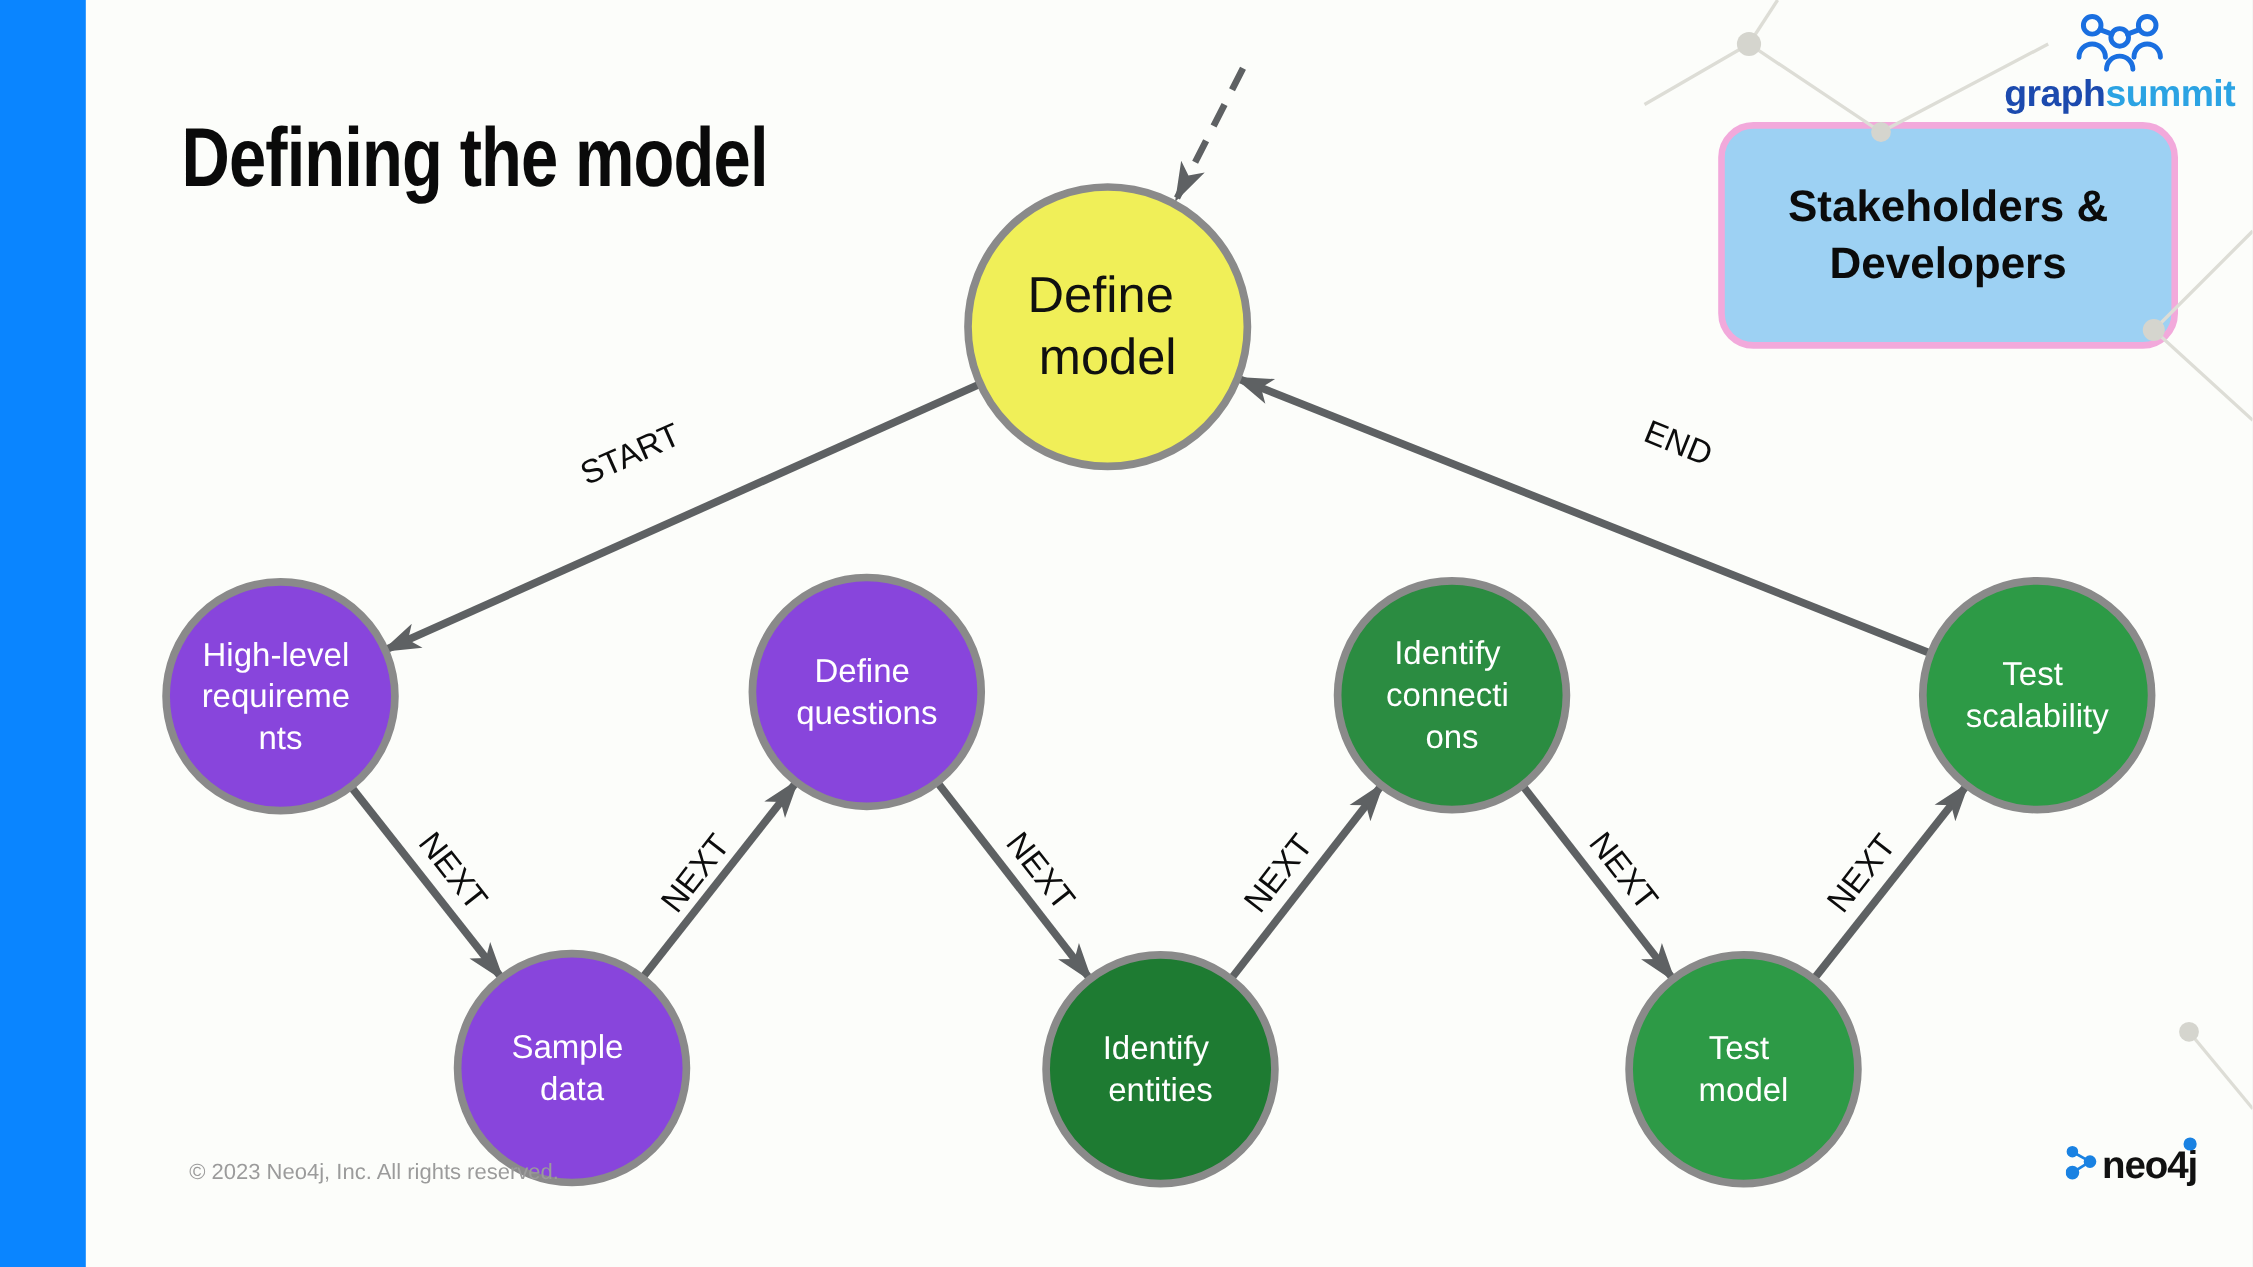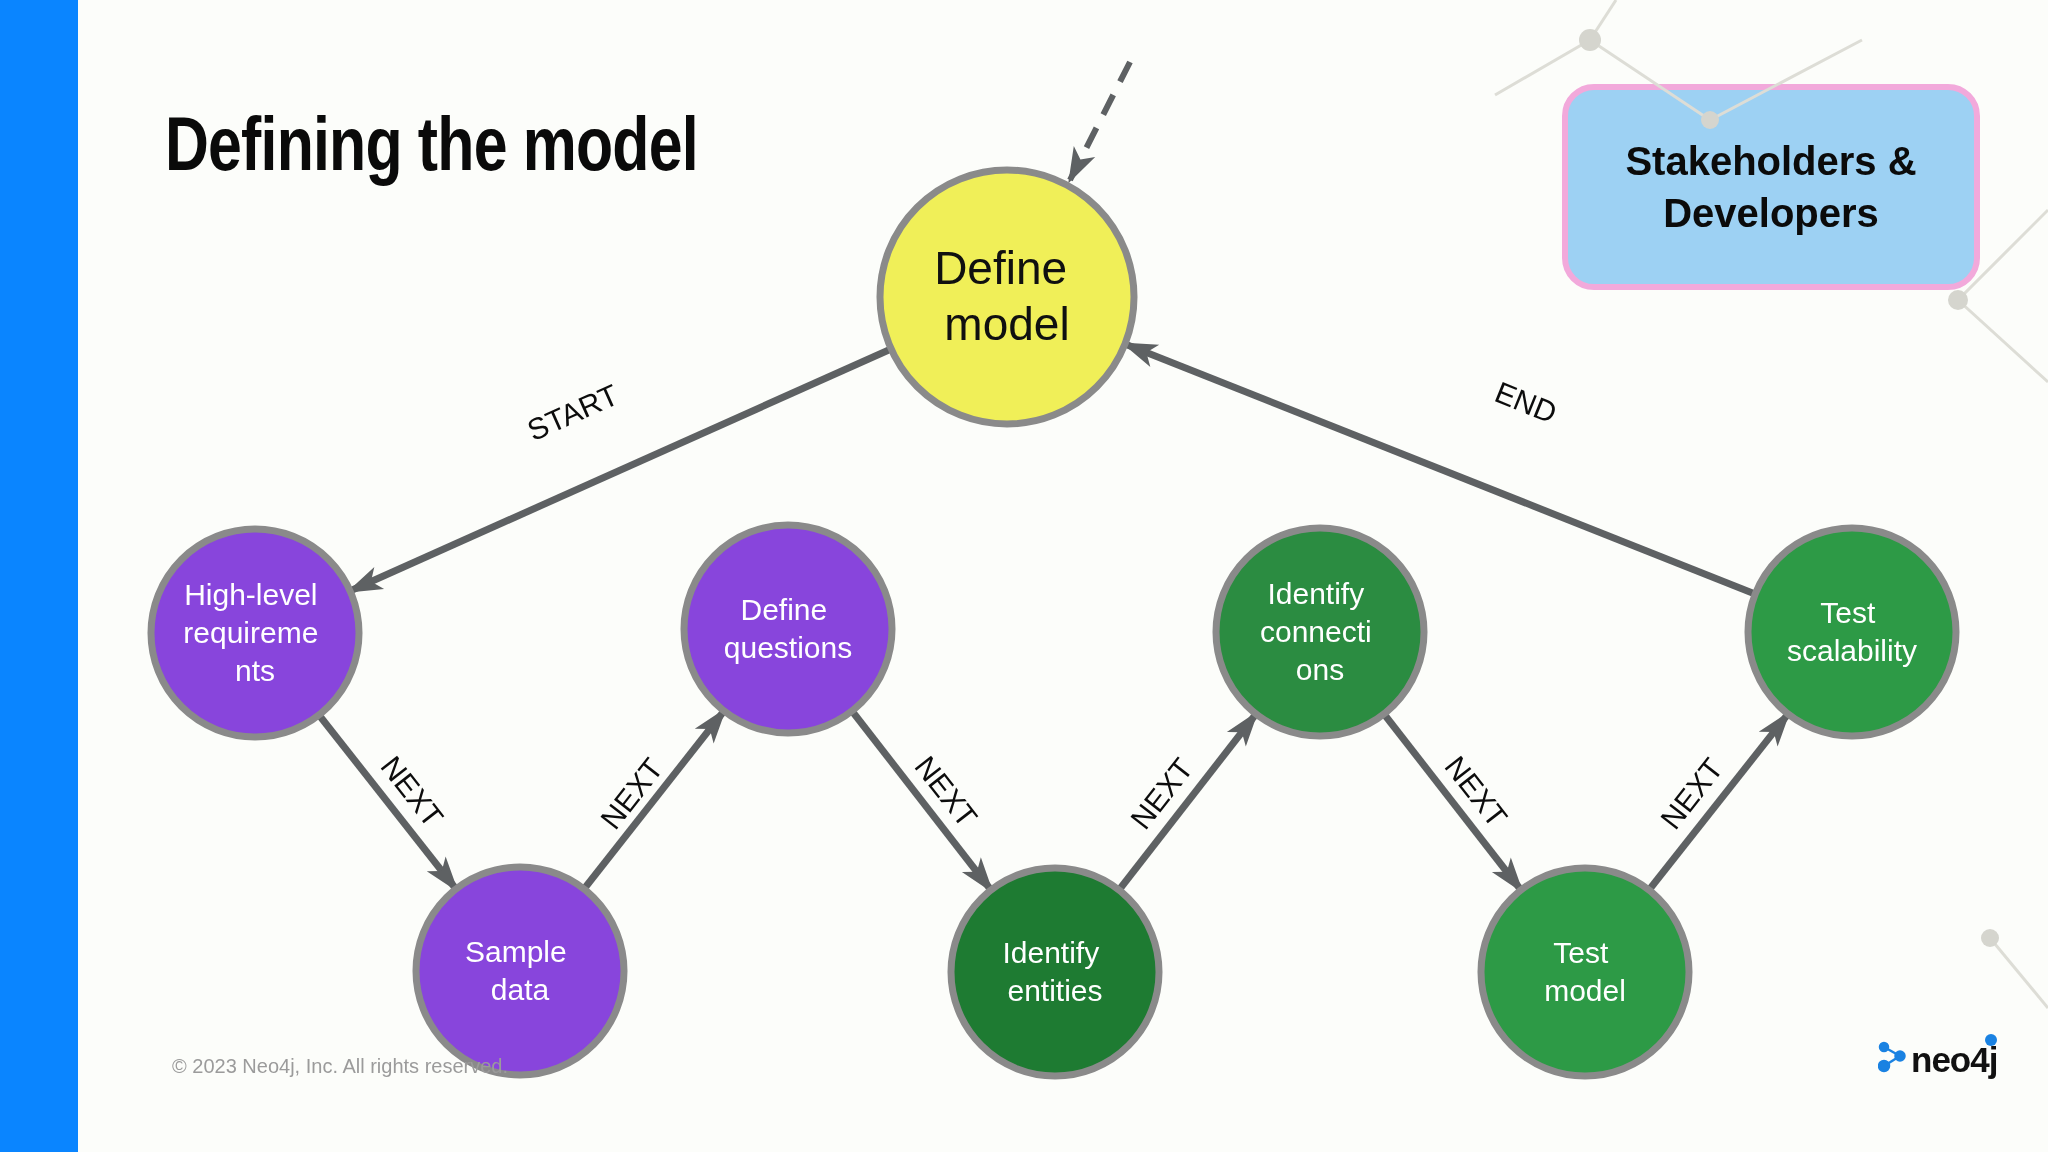--- a/index.html
+++ b/index.html
@@ -7,21 +7,21 @@
     position:relative; width:2048px; height:1152px; overflow:hidden;
     background:#FCFDFA; font-family:"Liberation Sans", sans-serif;
   }
   .accent-bar { position:absolute; left:0; top:0; width:78px; height:1152px; background:#0A85FF; }
   .title {
     position:absolute; left:165px; top:100px; margin:0;
     font-size:76px; font-weight:700; color:#0A0A0A; letter-spacing:-1px;
     white-space:nowrap; transform:scaleX(0.8); transform-origin:left top;
   }
   .badge {
-    position:absolute; left:1562px; top:84px; width:418px; height:206px; box-sizing:border-box;
+    position:absolute; left:1562px; top:111px; width:418px; height:206px; box-sizing:border-box;
     background:#9DD1F3; border:6px solid #F2A9DB; border-radius:32px;
     display:flex; align-items:center; justify-content:center; text-align:center;
     font-weight:700; font-size:40px; line-height:1.3; color:#0B0B0B; padding:0 18px;
   }
   .gs-logo { position:absolute; left:1812px; top:8px; width:230px; display:flex; flex-direction:column; align-items:center; }
   .gs-word { font-size:34px; font-weight:700; letter-spacing:-0.5px; white-space:nowrap; margin-top:0px; }
   .gs-word .g { color:#1C4AAE; }
   .gs-word .s { color:#2BA3E3; }
   .diagram-svg { position:absolute; left:0; top:0; }
   .node-circle { stroke:#8A8A8A; stroke-width:7; }
@@ -44,20 +44,37 @@
 <div class="stage">
 
   <div class="accent-bar"></div>
 
   <h1 class="title">Defining the model</h1>
 
   <div class="badge">
     <span>Stakeholders &amp; Developers</span>
   </div>
 
+  <div class="gs-logo">
+    <svg width="84" height="58" viewBox="0 0 84 58">
+      <g stroke="#1A6FE0" stroke-width="4.5" fill="none" stroke-linecap="round">
+        <circle cx="17" cy="15" r="8"></circle>
+        <circle cx="67" cy="15" r="8"></circle>
+        <circle cx="42" cy="26" r="8"></circle>
+        <path d="M5,44 a12,12 0 0 1 24,0"></path>
+        <path d="M55,44 a12,12 0 0 1 24,0"></path>
+        <path d="M30,55 a12,12 0 0 1 24,0"></path>
+        <line x1="24" y1="19" x2="35" y2="23"></line>
+        <line x1="49" y1="23" x2="60" y2="19"></line>
+      </g>
+    </svg>
+    <div class="gs-word">
+      <span class="g">graph</span><span class="s">summit</span>
+    </div>
+  </div>
 
   <svg class="diagram-svg" width="2048" height="1152" viewBox="0 0 2048 1152">
     <defs>
       <marker id="arrow" viewBox="0 0 40 28" refX="34" refY="14" markerWidth="40" markerHeight="28" orient="auto" markerUnits="userSpaceOnUse">
         <path d="M2,2 L38,14 L2,26 L11,14 Z" fill="#5E6163"></path>
       </marker>
     </defs>
 
     <g>
       <polyline class="bg-net" points="1495,95 1590,40 1710,120 1862,40"></polyline>

